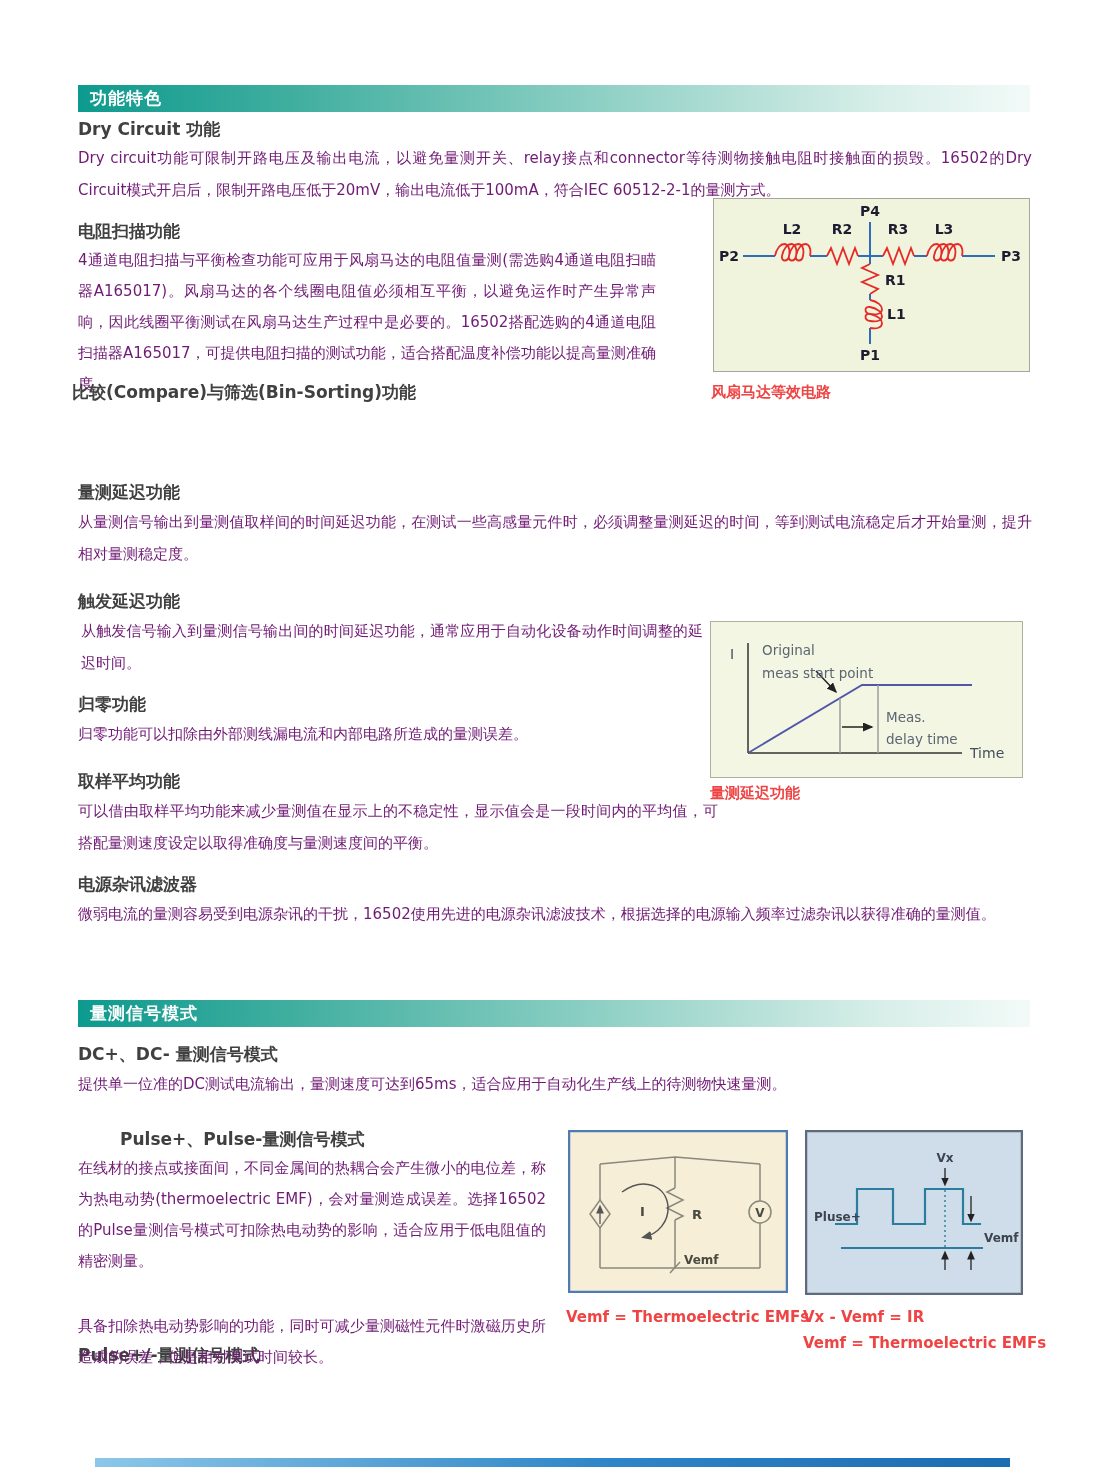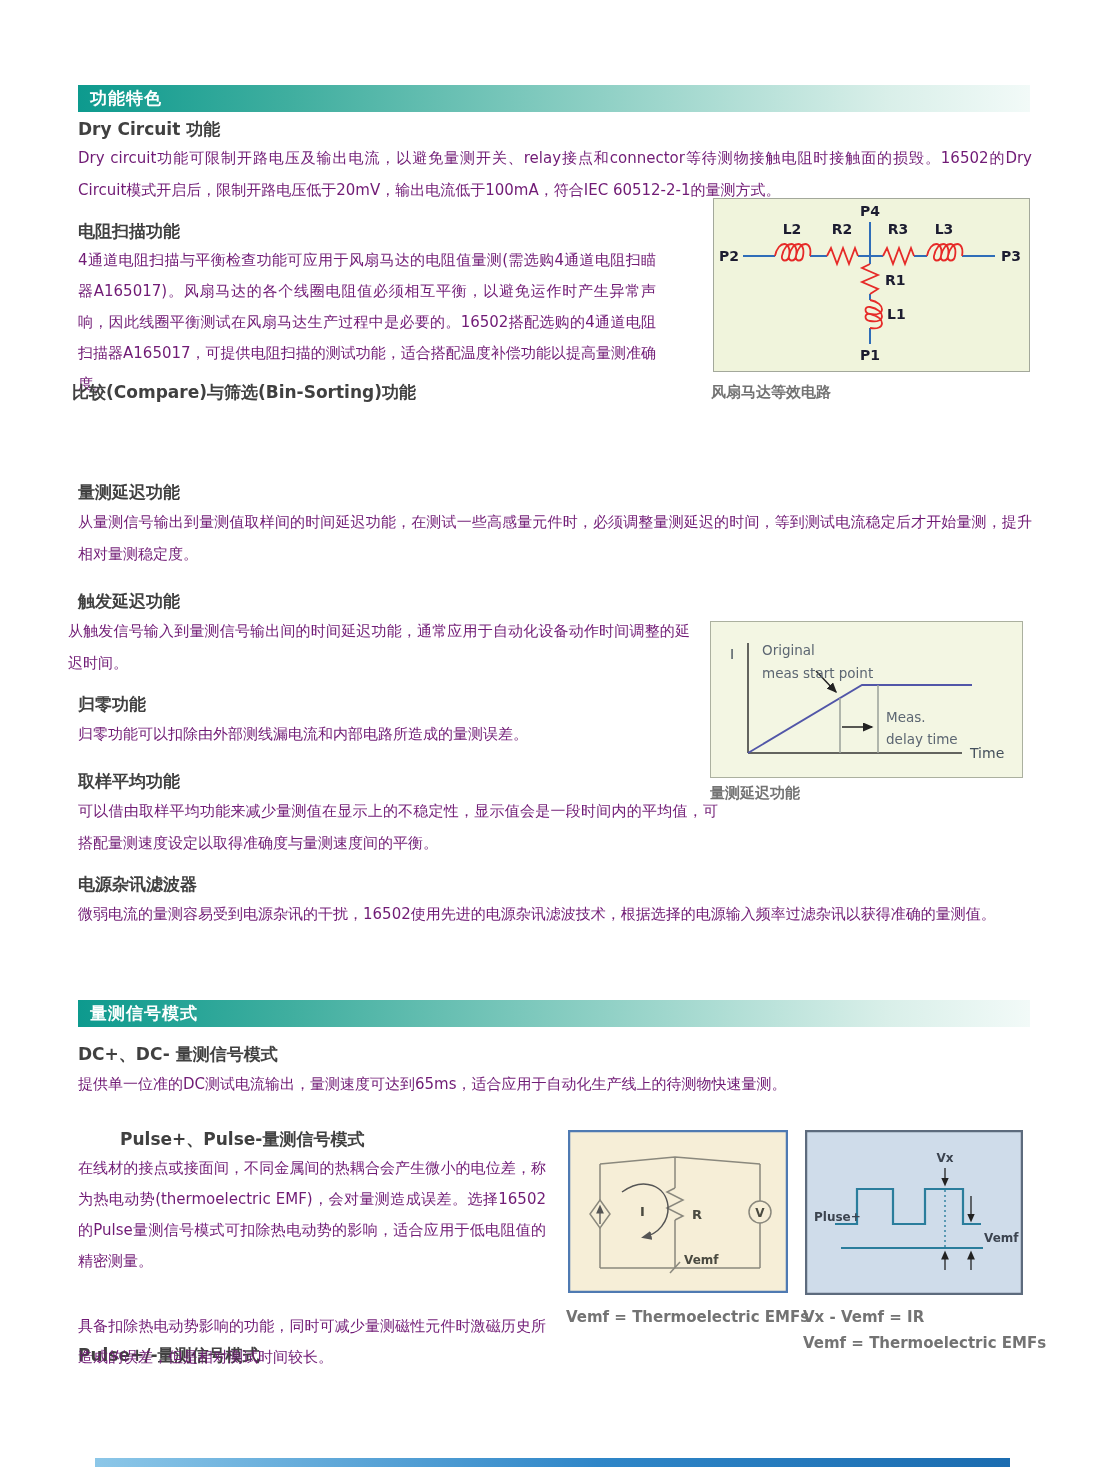--- a/index.html
+++ b/index.html
@@ -5,21 +5,21 @@
   html,body{margin:0;padding:0;background:#fff;}
   .page{position:relative;width:1102px;height:1470px;background:#ffffff;overflow:hidden;
         font-family:"DejaVu Sans","Liberation Sans",sans-serif;}
   .bar{position:absolute;left:78px;width:952px;height:27px;
        background:linear-gradient(90deg,#0d9a8e 0%,#3fae9f 22%,#8fd0c5 55%,#d9efe9 85%,#f2faf8 100%);
        color:#ffffff;font-weight:bold;font-size:17px;line-height:27px;
        padding-left:12px;box-sizing:border-box;letter-spacing:1px;}
   .h{position:absolute;color:#404040;font-weight:bold;font-size:17px;white-space:nowrap;}
   .p{position:absolute;color:#701a75;font-size:15px;line-height:32px;text-align:justify;}
   .p.tight{line-height:31px;}
-  .cap{position:absolute;color:#737373;font-weight:bold;font-size:15px;white-space:nowrap;}
+  .cap{position:absolute;color:#ef4444;font-weight:bold;font-size:15px;white-space:nowrap;}
   .diag{position:absolute;}
   .footerbar{position:absolute;left:95px;top:1458px;width:915px;height:9px;
        background:linear-gradient(90deg,#8cc7e8 0%,#2f86c8 55%,#1b6cb0 100%);}
   svg text{font-family:"DejaVu Sans","Liberation Sans",sans-serif;}
 </style>
 </head>
 <body>
 
 <div class="page">
 
@@ -60,21 +60,21 @@
     <text x="174" y="121" font-size="14" font-weight="bold" fill="#1c1c30">L1</text>
   </svg>
   <div class="cap" style="left:711px;top:383px;">风扇马达等效电路</div>
 
   <div class="h" style="left:72px;top:381px;">比较(Compare)与筛选(Bin-Sorting)功能</div>
 
   <div class="h" style="left:78px;top:481px;">量测延迟功能</div>
   <div class="p" style="left:78px;top:506px;width:954px;">从量测信号输出到量测值取样间的时间延迟功能，在测试一些高感量元件时，必须调整量测延迟的时间，等到测试电流稳定后才开始量测，提升相对量测稳定度。</div>
 
   <div class="h" style="left:78px;top:590px;">触发延迟功能</div>
-  <div class="p" style="left:68px;top:615px;width:622px;">从触发信号输入到量测信号输出间的时间延迟功能，通常应用于自动化设备动作时间调整的延迟时间。</div>
+  <div class="p" style="left:81px;top:615px;width:622px;">从触发信号输入到量测信号输出间的时间延迟功能，通常应用于自动化设备动作时间调整的延迟时间。</div>
 
   <svg class="diag" style="left:710px;top:621px;" width="313" height="157" viewBox="0 0 313 157">
     <defs>
       <marker id="ar2" markerWidth="8" markerHeight="8" refX="6" refY="3" orient="auto">
         <path d="M0,0 L7,3 L0,6 Z" fill="#222"></path>
       </marker>
     </defs>
     <rect x="0.5" y="0.5" width="312" height="156" fill="#f3f6e3" stroke="#abb09f"></rect>
     <line x1="38" y1="22" x2="38" y2="132" stroke="#333" stroke-width="1.5"></line>
     <line x1="38" y1="132" x2="252" y2="132" stroke="#333" stroke-width="1.5"></line>

